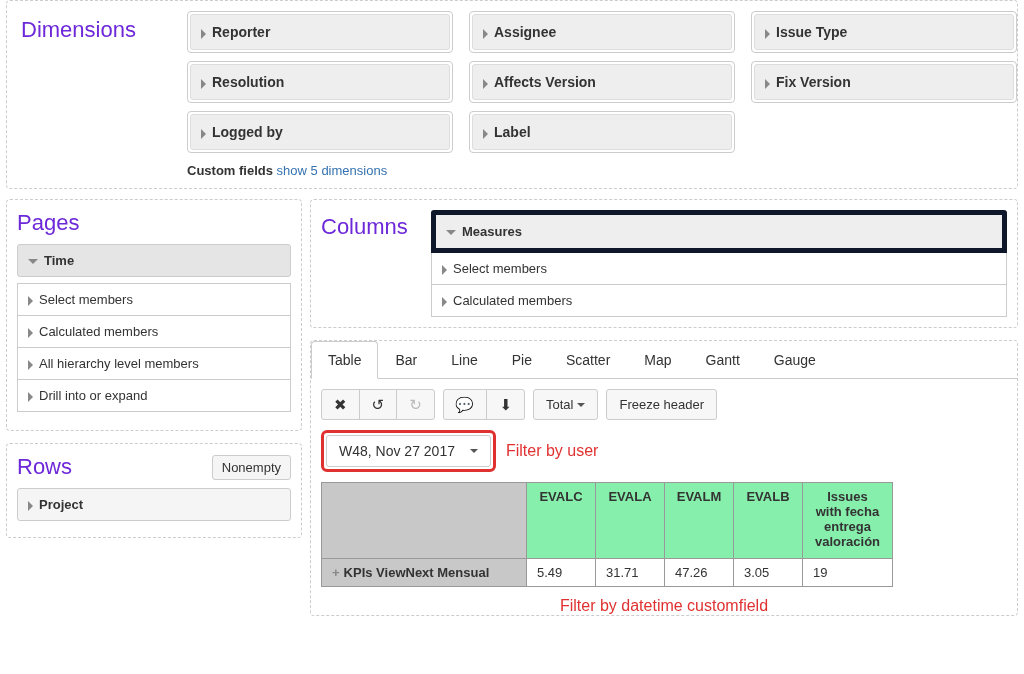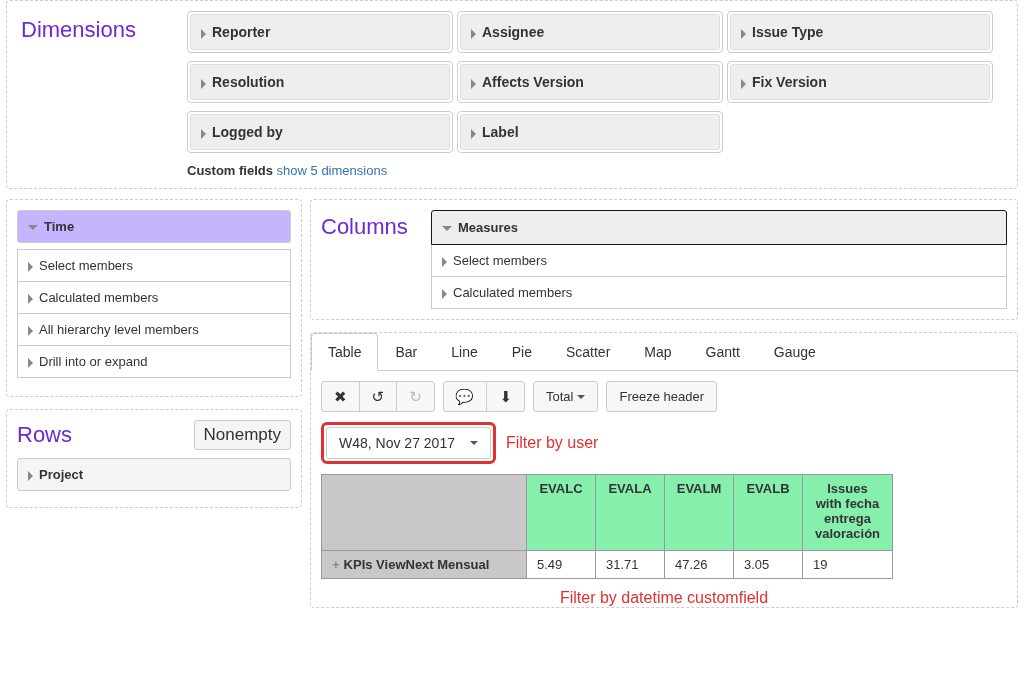--- a/index.html
+++ b/index.html
@@ -5,48 +5,48 @@
   * { box-sizing: border-box; margin: 0; padding: 0; }
   body { font-family: Arial, Helvetica, sans-serif; font-size: 13px; color: #333; background: #fff; width: 1024px; }
   
   
   .panel { border: 1px dashed #ccc; border-radius: 4px; padding: 10px; }
   
   
   .dim-section { margin: 0 6px 10px 6px; display: flex; }
   .section-title { font-size: 22px; font-weight: normal; color: #6d28d9; padding: 6px 12px 0 4px; min-width: 170px; }
   .dim-grid-body { flex: 1; display: flex; flex-direction: column; gap: 8px; }
-  .dim-row { display: flex; gap: 4px; }
+  .dim-row { display: flex; gap: 16px; }
   .dim-box { border: 1px solid #ccc; border-radius: 4px; background: #fff; width: 266px; padding: 2px; }
   .dim-box-inner { background: #eee; border: 1px solid #ddd; border-radius: 3px; padding: 9px 10px; cursor: pointer; }
   .dim-label { font-weight: bold; font-size: 14px; color: #333; }
   .caret-right { display: inline-block; width: 0; height: 0; border-top: 5px solid transparent; border-bottom: 5px solid transparent; border-left: 5px solid #888; margin-right: 6px; vertical-align: middle; }
   .caret-down { display: inline-block; width: 0; height: 0; border-left: 5px solid transparent; border-right: 5px solid transparent; border-top: 5px solid #888; margin-right: 6px; vertical-align: middle; }
   .custom-fields { font-size: 13px; color: #333; margin-top: 2px; }
   .custom-fields a { color: #3572b0; text-decoration: none; cursor: pointer; }
   
   
   .lower { display: flex; gap: 8px; margin: 0 6px; }
   .left-col { width: 296px; display: flex; flex-direction: column; gap: 12px; }
   .right-col { flex: 1; display: flex; flex-direction: column; gap: 8px; }
   
   
   .pages-header-item { border: 1px solid #ccc; border-radius: 3px; padding: 8px 10px; background: #f5f5f5; margin-bottom: 6px; cursor: pointer; }
-  .pages-header-item.expanded { background: #c4b5fd; }
+  .pages-header-item.expanded { background: #e5e5e5; }
   .menu-item { border: 1px solid #ccc; border-top: none; padding: 8px 10px; background: #fff; cursor: pointer; font-size: 13px; }
   .menu-item:first-of-type { border-top: 1px solid #ccc; }
   .menu-group { margin-bottom: 8px; }
   .bold { font-weight: bold; }
   
   
   .rows-head { display: flex; align-items: center; justify-content: space-between; margin-bottom: 8px; }
-  .btn-small { border: 1px solid #ccc; border-radius: 3px; background: #f5f5f5; padding: 4px 9px; font-size: 17px; cursor: pointer; color: #333; }
+  .btn-small { border: 1px solid #ccc; border-radius: 3px; background: #f5f5f5; padding: 4px 9px; font-size: 13px; cursor: pointer; color: #333; }
   .cols-head-row { display: flex; gap: 10px; }
   .cols-items { flex: 1; }
-  .measures-box { border: 1px solid #0f172a; border-radius: 3px 3px 0 0; background: #eee; padding: 9px 10px; cursor: pointer; }
+  .measures-box { border: 5px solid #0f172a; border-radius: 3px 3px 0 0; background: #eee; padding: 9px 10px; cursor: pointer; }
   .measures-sub { border: 1px solid #ccc; border-top: none; padding: 8px 10px; background: #fff; cursor: pointer; font-size: 13px; }
   
   
   .tabs-wrap { border: 1px dashed #ccc; border-radius: 4px; padding: 0; margin-top: 4px; }
   .tabs { display: flex; border-bottom: 1px solid #ccc; }
   .tab { padding: 10px 16px; border: 1px solid transparent; border-bottom: none; cursor: pointer; font-size: 14px; color: #333; }
   .tab.active { border: 1px solid #ccc; border-bottom: 1px solid #fff; margin-bottom: -1px; border-radius: 4px 4px 0 0; background: #fff; }
   
   
   .toolbar { display: flex; gap: 8px; padding: 10px 10px 6px 10px; align-items: center; }
@@ -119,20 +119,21 @@
       <span class="bold">Custom fields </span><a>show 5 dimensions</a>
     </div>
   </div>
 </div>
 
 <div class="lower">
 
   <div class="left-col">
 
     <div class="panel">
+      <div class="section-title" style="padding:0 0 8px 0">Pages</div>
       <div class="pages-header-item expanded">
         <span class="caret-down"></span><span class="bold">Time</span>
       </div>
       <div class="menu-group">
         <div class="menu-item"><span class="caret-right"></span><span>Select members</span></div>
         <div class="menu-item"><span class="caret-right"></span><span>Calculated members</span></div>
         <div class="menu-item"><span class="caret-right"></span><span>All hierarchy level members</span></div>
         <div class="menu-item"><span class="caret-right"></span><span>Drill into or expand</span></div>
       </div>
     </div>

